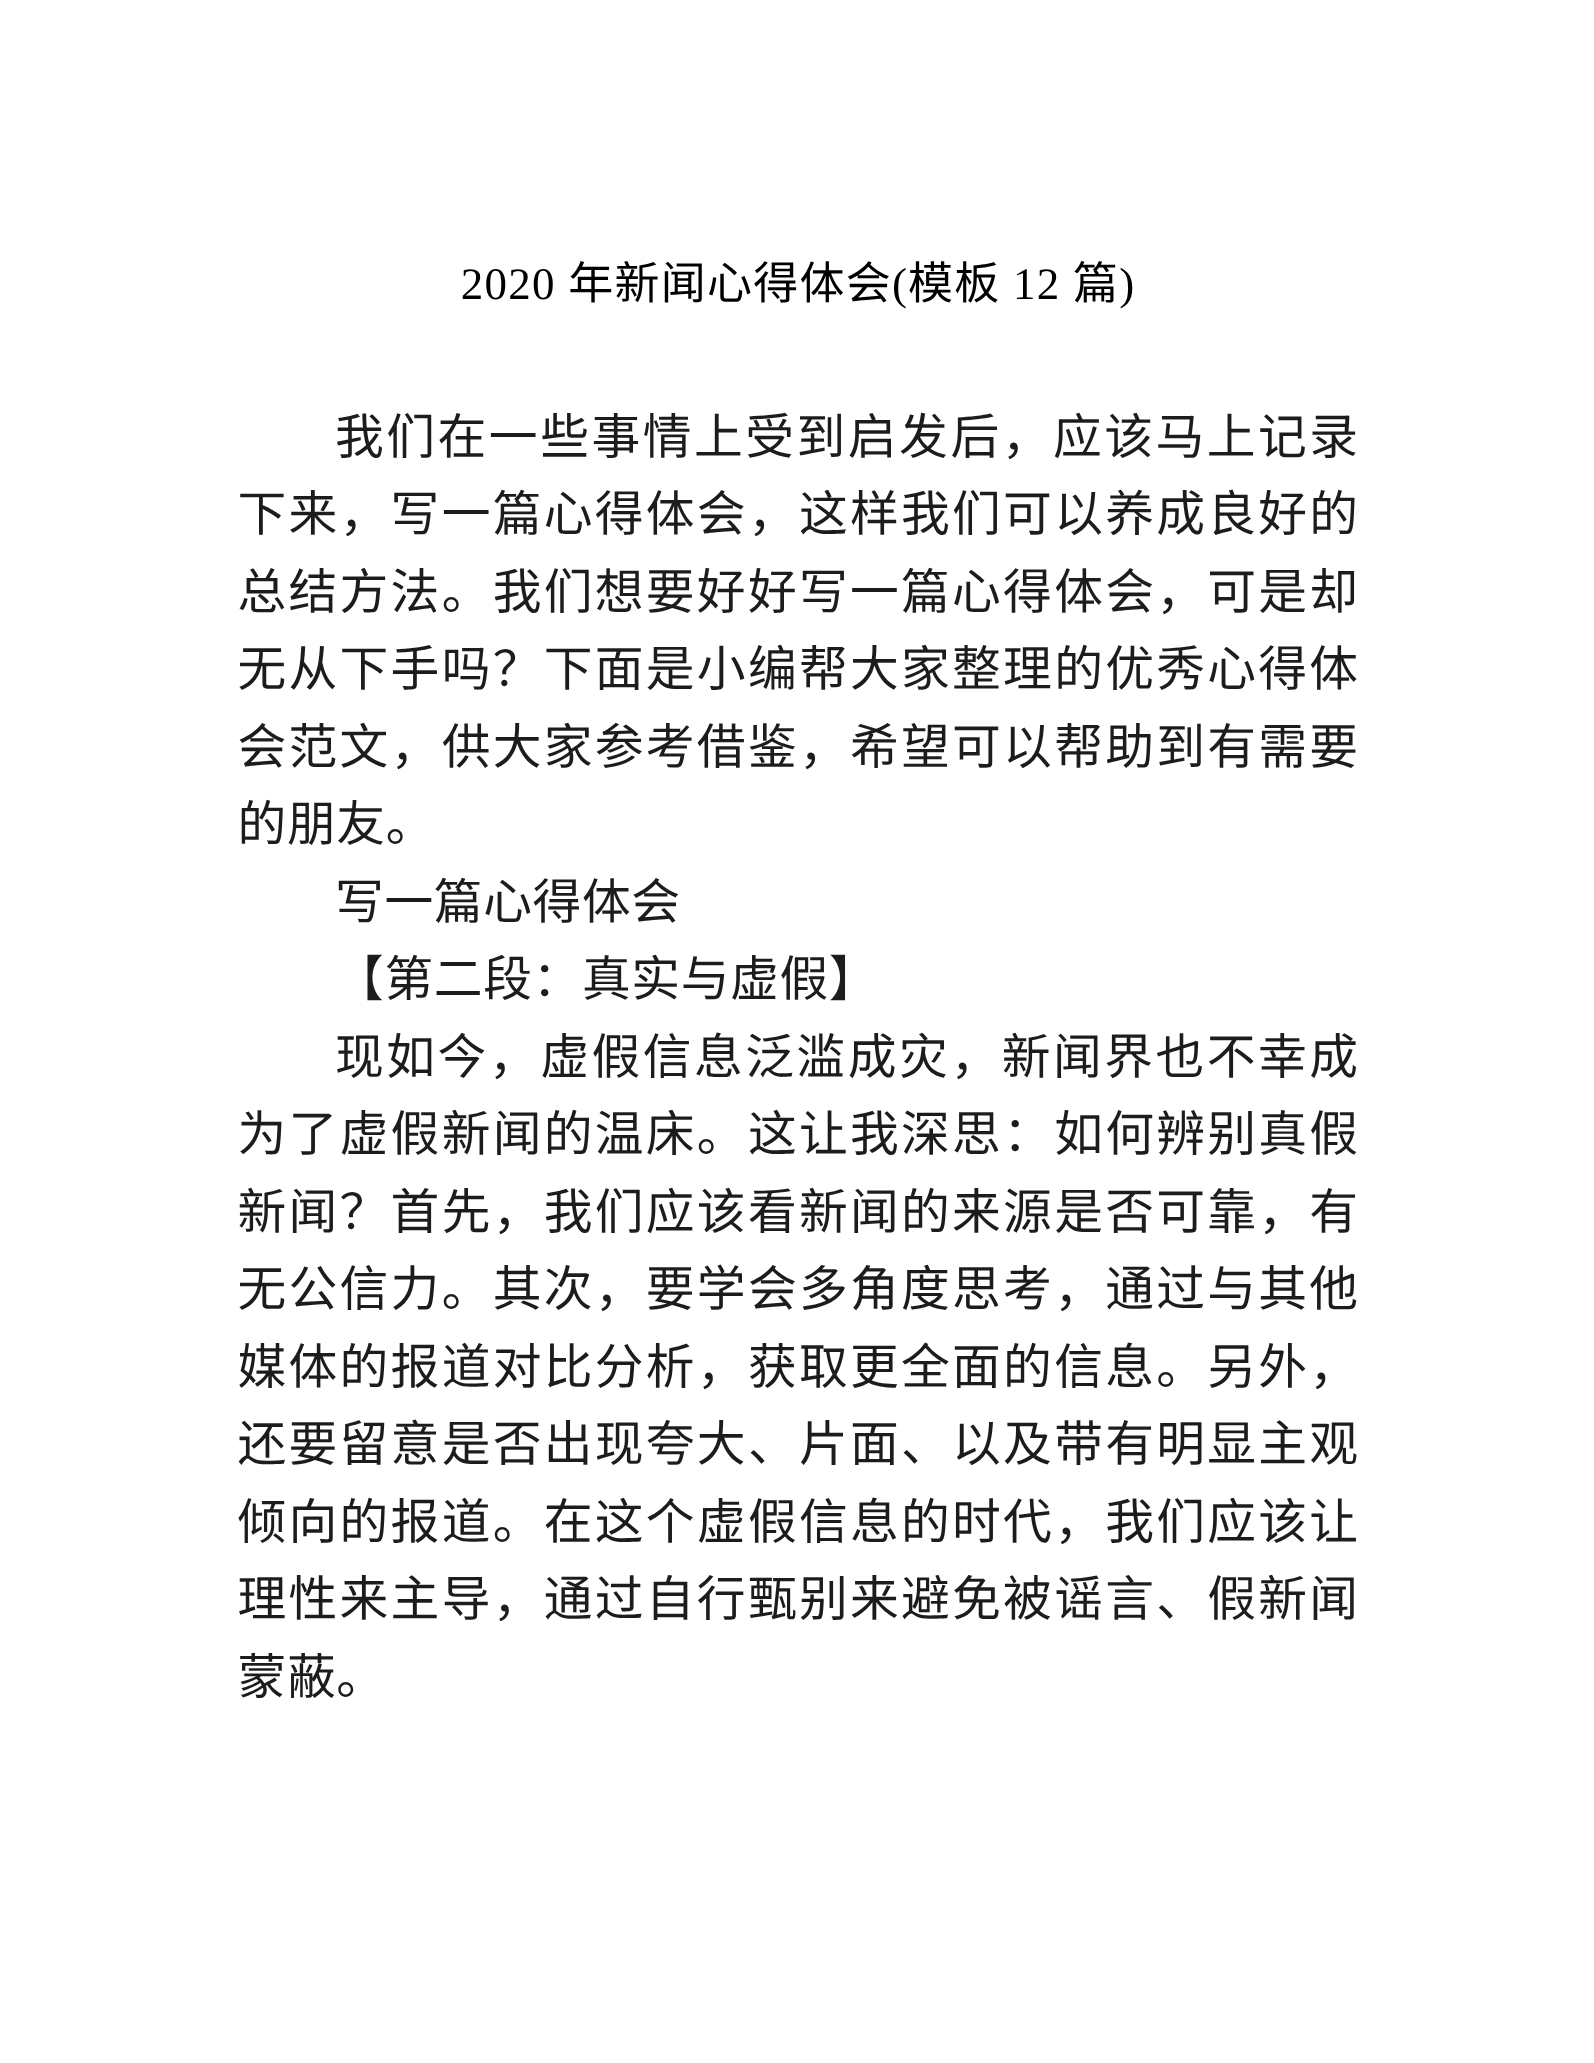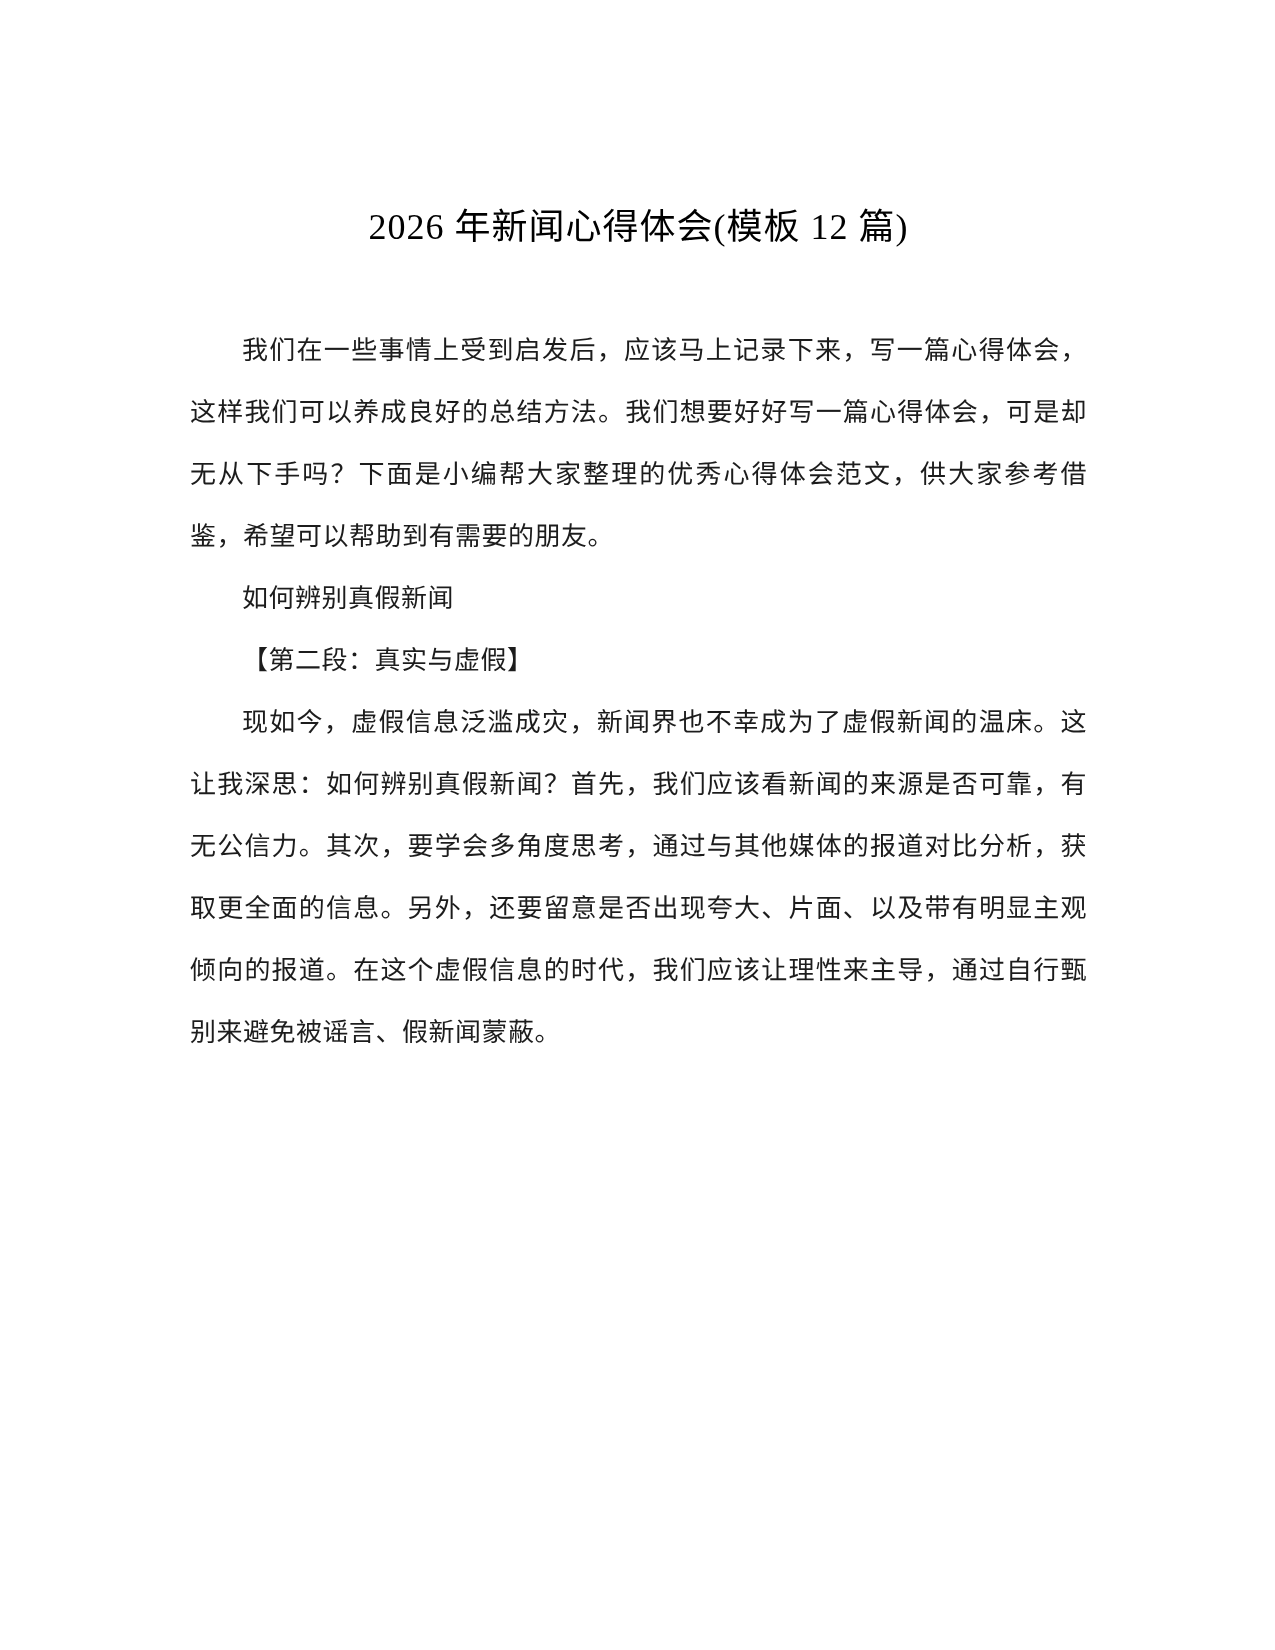--- a/index.html
+++ b/index.html
@@ -29,36 +29,36 @@
     text-align: center;
     color: #000000;
     letter-spacing: 1px;
     white-space: nowrap;
   }
   .doc-body {
     width: 897px;
   }
   .para {
     margin: 0;
-    font-size: 26px;
+    font-size: 39px;
     font-weight: 400;
     line-height: 62px;
     color: #1c1c1c;
     text-align: justify;
     text-indent: 2em;
     letter-spacing: 0.5px;
   }
   .para.section-heading {
     text-align: left;
   }
 </style>
 </head>
 <body>
 
 <div class="page">
-  <h1 class="doc-title">2026 年新闻心得体会(模板 12 篇)</h1>
+  <h1 class="doc-title">2020 年新闻心得体会(模板 12 篇)</h1>
   <div class="doc-body">
       <p class="para body">我们在一些事情上受到启发后，应该马上记录下来，写一篇心得体会，这样我们可以养成良好的总结方法。我们想要好好写一篇心得体会，可是却无从下手吗？下面是小编帮大家整理的优秀心得体会范文，供大家参考借鉴，希望可以帮助到有需要的朋友。</p>
-      <p class="para body">如何辨别真假新闻</p>
+      <p class="para body">写一篇心得体会</p>
       <p class="para section-heading">【第二段：真实与虚假】</p>
       <p class="para body">现如今，虚假信息泛滥成灾，新闻界也不幸成为了虚假新闻的温床。这让我深思：如何辨别真假新闻？首先，我们应该看新闻的来源是否可靠，有无公信力。其次，要学会多角度思考，通过与其他媒体的报道对比分析，获取更全面的信息。另外，还要留意是否出现夸大、片面、以及带有明显主观倾向的报道。在这个虚假信息的时代，我们应该让理性来主导，通过自行甄别来避免被谣言、假新闻蒙蔽。</p>
     </div>
 </div>
 
 </body></html>

